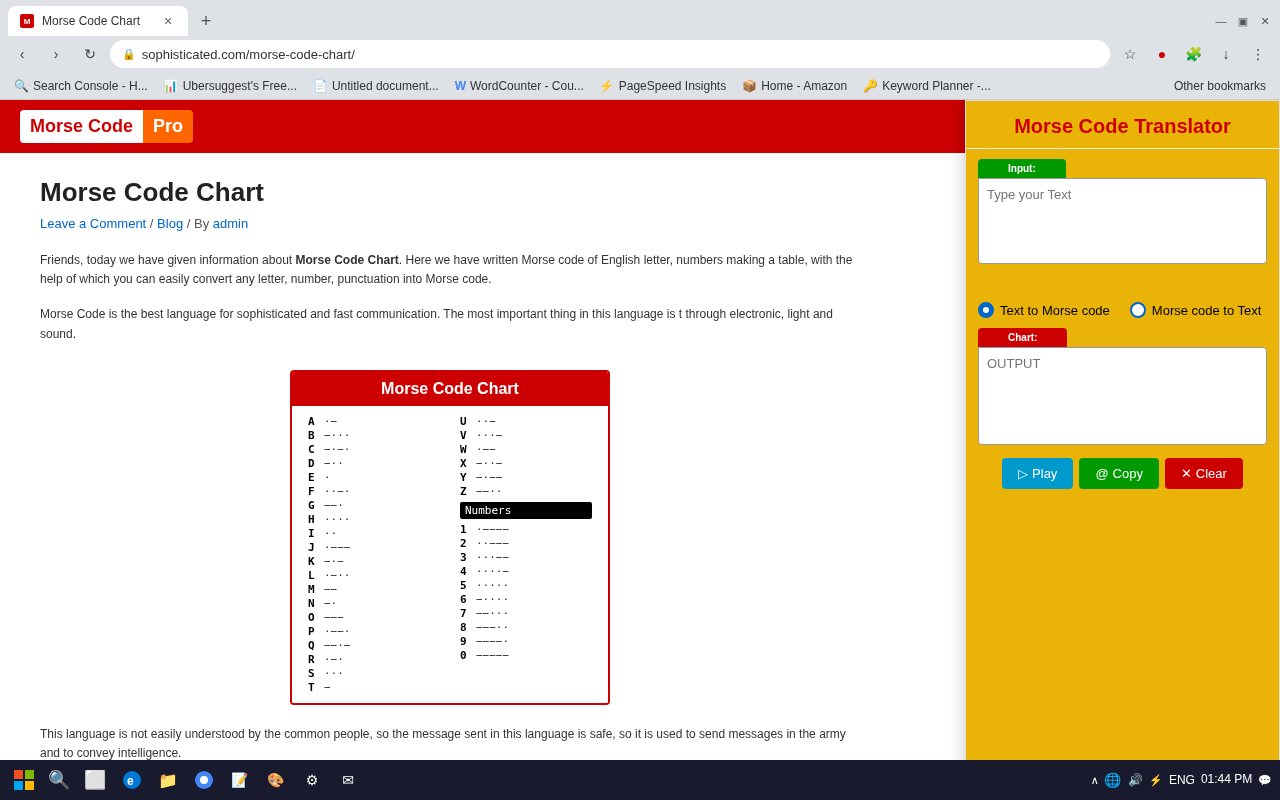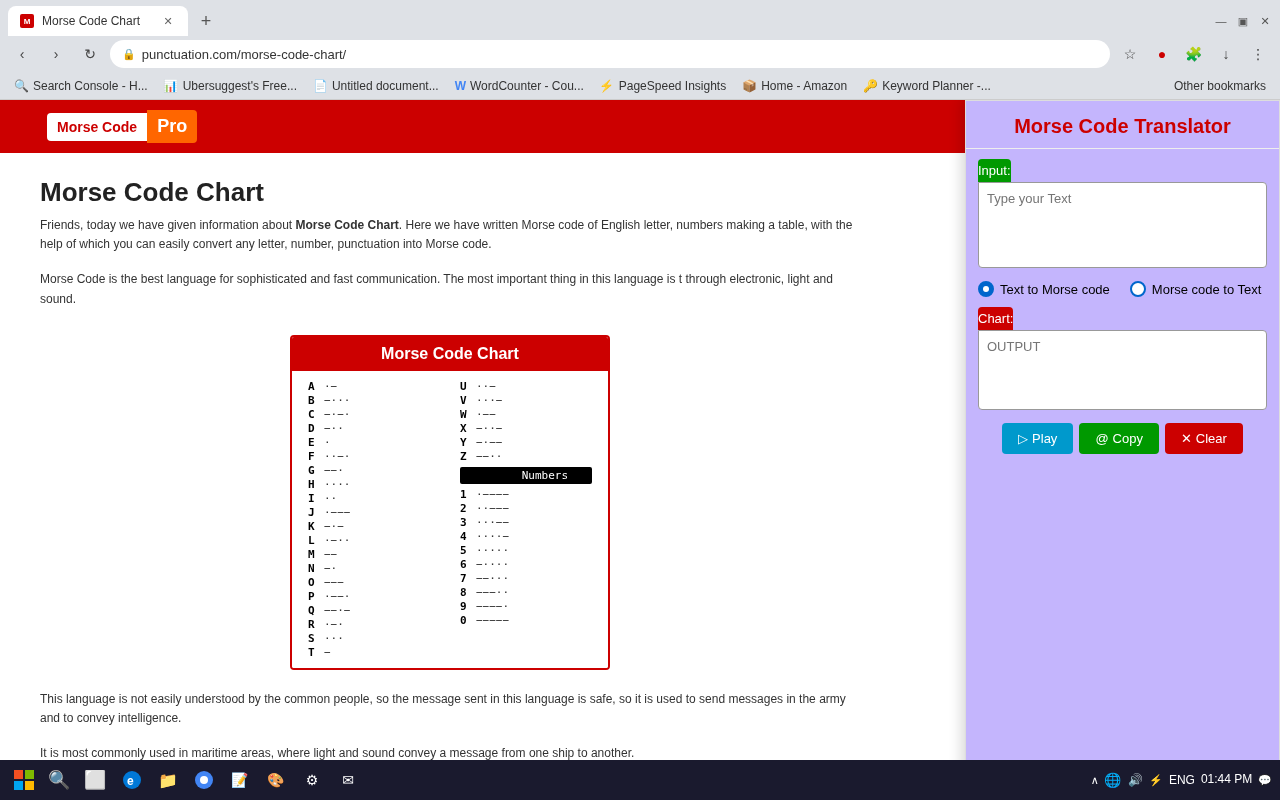--- a/index.html
+++ b/index.html
@@ -134,25 +134,24 @@
       justify-content: space-between;
     }
     .site-logo {
       display: flex;
       align-items: center;
       gap: 0;
     }
     .logo-morse {
       background: white;
       color: #cc0000;
-      font-size: 14px;
+      font-size: 18px;
       font-weight: bold;
       padding: 6px 10px;
       border-radius: 4px 0 0 4px;
-      margin-left: 27px;
     }
     .logo-code {
       background: #ff6600;
       color: white;
       font-size: 18px;
       font-weight: bold;
       padding: 6px 10px;
       border-radius: 0 4px 4px 0;
     }
     .site-nav {
@@ -221,31 +220,31 @@
       align-items: center;
       gap: 4px;
       margin: 1px 0;
       font-size: 11px;
     }
     .chart-letter { font-weight: bold; min-width: 12px; }
     .chart-code { color: #333; font-size: 11px; }
     .numbers-header {
       background: black;
       color: white;
-      text-align: right;
-      padding: 2px 24px;
+      text-align: left;
+      padding: 2px 5px;
       font-size: 11px;
       margin: 4px 0;
       border-radius: 2px;
     }
 
     
     .translator-panel {
       width: 315px;
-      background: #c4b5fd;
+      background: #eab308;
       border: 1px solid #ddd;
       box-shadow: -4px 0 12px rgba(0,0,0,0.15);
       display: flex;
       flex-direction: column;
       position: absolute;
       right: 0;
       top: 0;
       bottom: 0;
       z-index: 10;
     }
@@ -254,54 +253,55 @@
       color: #cc0000;
       font-size: 20px;
       font-weight: bold;
       padding: 14px 10px 10px;
       border-bottom: 1px solid #eee;
     }
 
     .input-section { padding: 10px 12px 0; }
     .section-tab {
       display: inline-block;
-      padding: 4px 0;
+      padding: 4px 30px;
       border-radius: 4px 4px 0 0;
-      font-size: 13px;
-      font-weight: normal;
+      font-size: 10px;
+      font-weight: bold;
       color: white;
     }
     .input-tab { background: #009900; }
     .output-tab { background: #cc0000; }
 
     .input-textarea, .output-textarea {
       width: 100%;
       border: 1px solid #999;
       border-radius: 0 4px 4px 4px;
       padding: 8px;
       font-size: 13px;
       resize: none;
       font-family: Arial, sans-serif;
       outline: none;
     }
     .input-textarea { height: 86px; }
-    .output-textarea { height: 80px; color: #333; background: #fff; }
+    .output-textarea { height: 98px; color: #333; background: #fff; }
 
     .radio-row {
       display: flex;
       align-items: center;
       gap: 20px;
       padding: 10px 12px;
     }
     .radio-option {
       display: flex;
       align-items: center;
       gap: 6px;
       font-size: 13px;
       cursor: pointer;
+      margin-top: 25px;
     }
     .radio-circle {
       width: 16px; height: 16px;
       border-radius: 50%;
       border: 2px solid #0066cc;
       display: flex; align-items: center; justify-content: center;
     }
     .radio-circle.selected { background: #0066cc; }
     .radio-dot {
       width: 6px; height: 6px;
@@ -422,21 +422,21 @@
       <div class="win-btn">✕</div>
     </div>
   </div>
 
   <div class="address-bar-row">
     <div class="nav-btn">‹</div>
     <div class="nav-btn">›</div>
     <div class="nav-btn">↻</div>
     <div class="address-bar">
       <span class="lock-icon">🔒</span>
-      <span class="address-text">punctuation.com/morse-code-chart/</span>
+      <span class="address-text">sophisticated.com/morse-code-chart/</span>
     </div>
     <div class="address-bar-right">
       <div class="toolbar-icon">☆</div>
       <div class="toolbar-icon" style="color:#cc0000;">●</div>
       <div class="toolbar-icon">🧩</div>
       <div class="toolbar-icon">↓</div>
       <div class="toolbar-icon">⋮</div>
     </div>
   </div>
 
@@ -487,20 +487,27 @@
       <nav class="site-nav">
         <a class="nav-link">Home</a>
         <a class="nav-link">Blog</a>
         <a class="nav-link">About us</a>
         <a class="nav-link">Contact us</a>
       </nav>
     </div>
 
     <div class="page-body">
       <h1 class="page-title">Morse Code Chart</h1>
+      <div class="page-meta">
+        <a style="color:#0066cc;text-decoration:none;">Leave a Comment</a>
+        <span> / </span>
+        <a style="color:#0066cc;text-decoration:none;">Blog</a>
+        <span> / By </span>
+        <a style="color:#0066cc;text-decoration:none;">admin</a>
+      </div>
 
       <p class="page-text">
         Friends, today we have given information about <strong>Morse Code Chart</strong>. Here we have written Morse code of English letter, numbers making a table, with the help of which you can easily convert any letter, number, punctuation into Morse code.
       </p>
 
       <p class="page-text">
         Morse Code is the best language for sophisticated and fast communication. The most important thing in this language is t through electronic, light and sound.
       </p>
 
       <div style="display:flex; justify-content:center; margin: 10px 0;">

